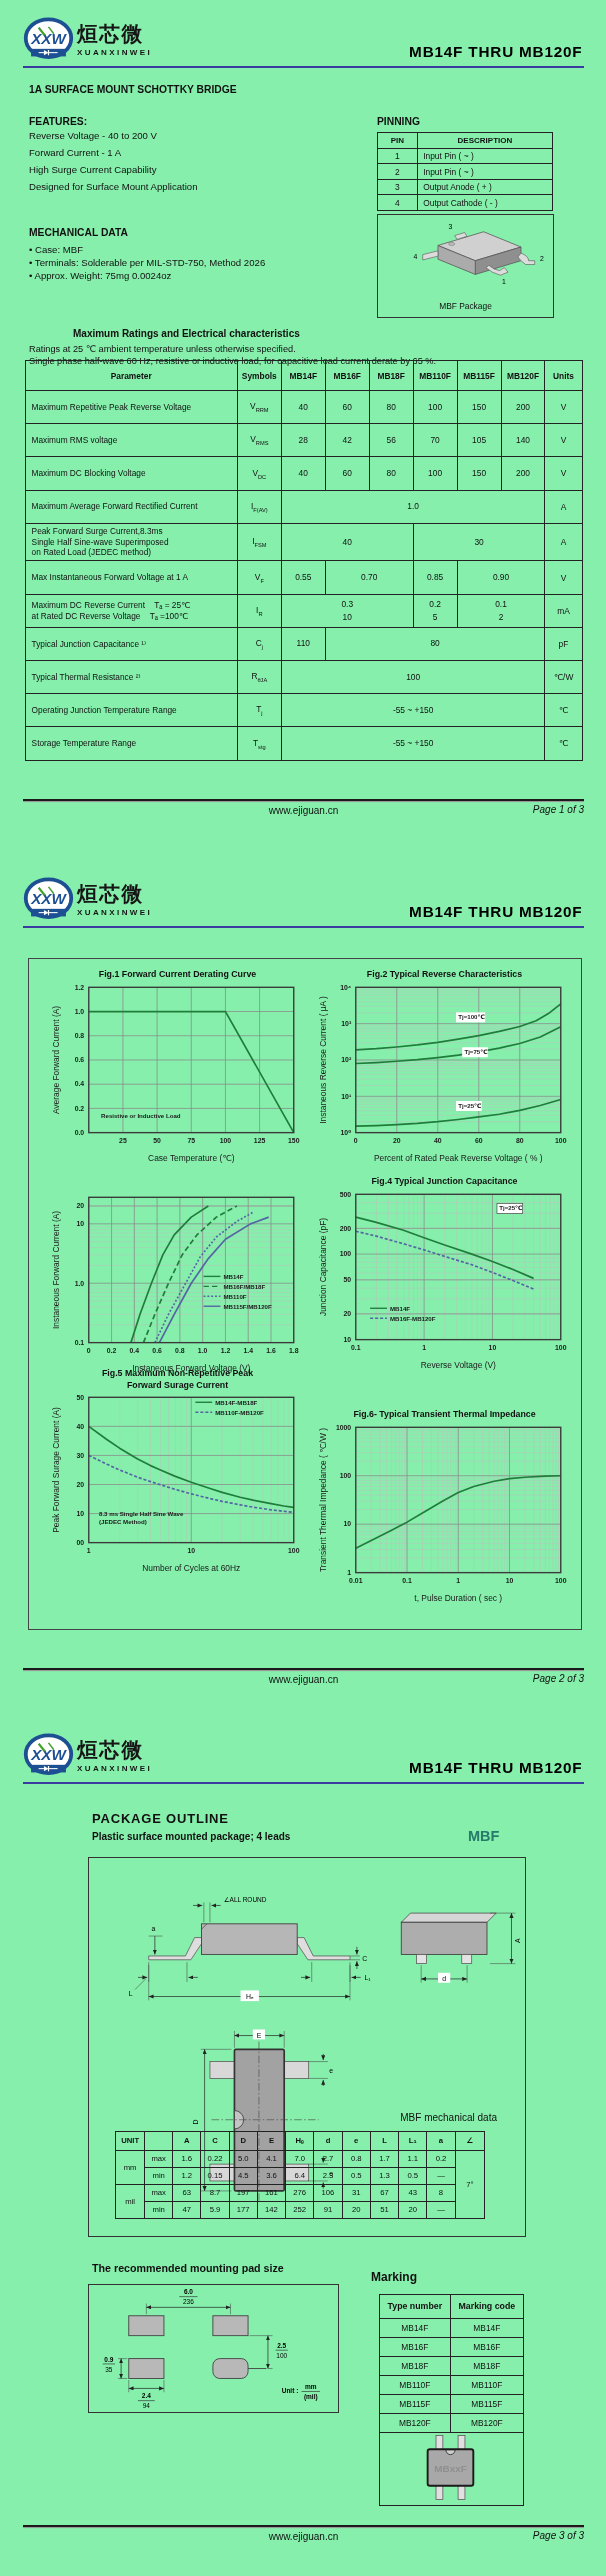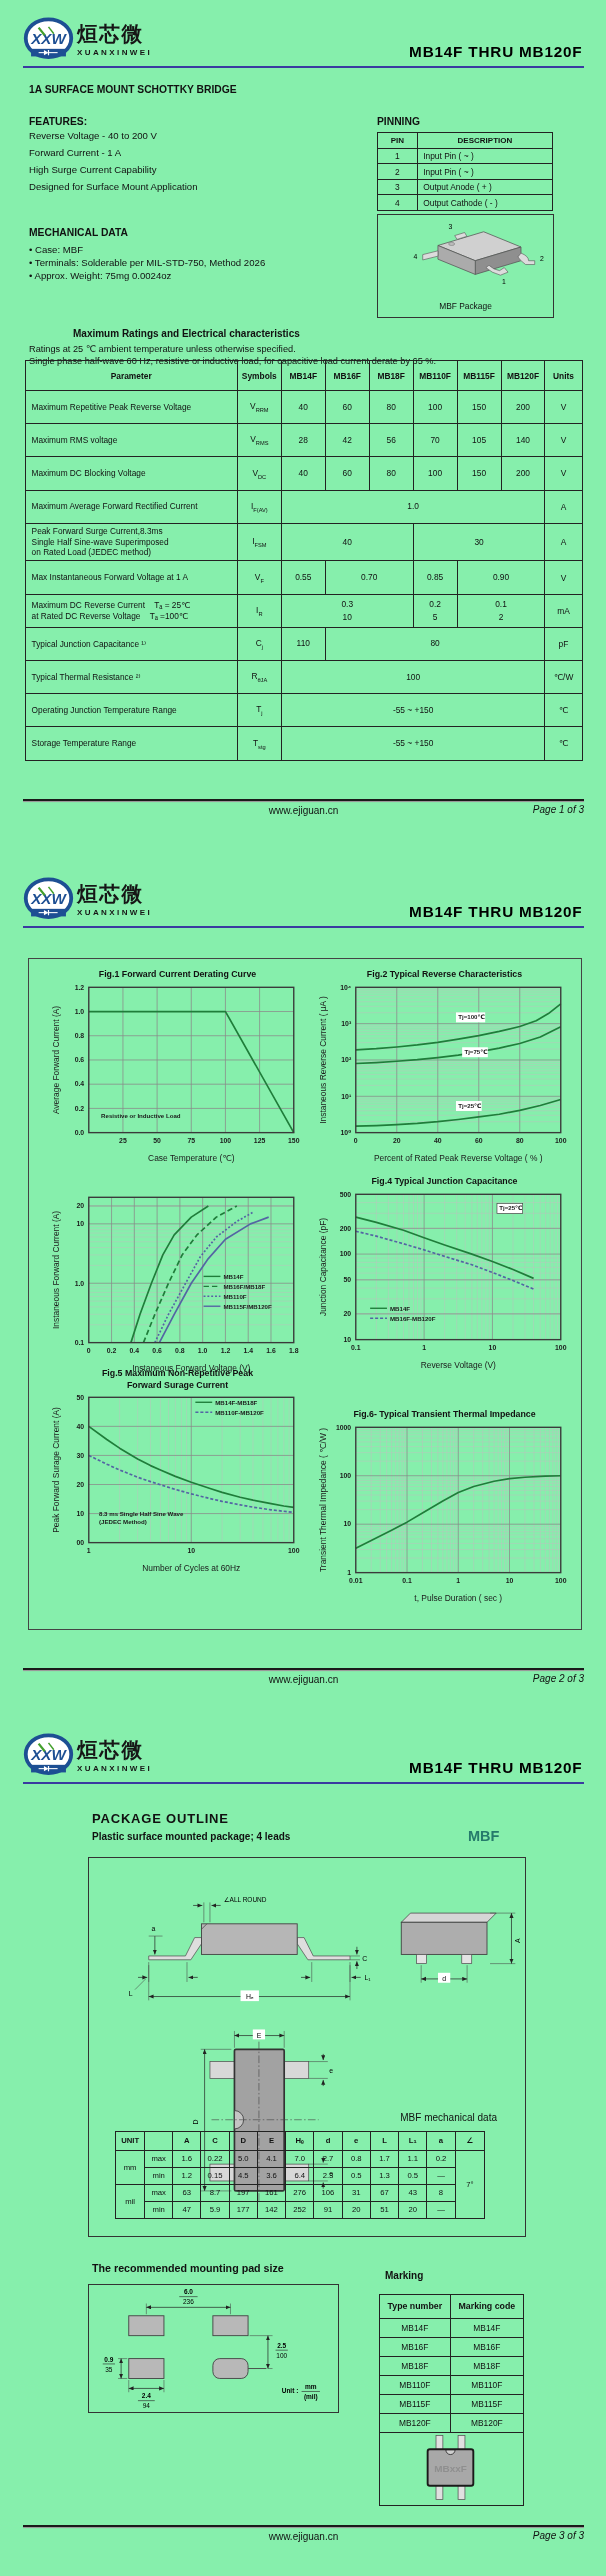--- a/index.html
+++ b/index.html
@@ -59,21 +59,21 @@
   .p3-head{left:92px;top:1811px;font-size:13px;font-weight:bold;letter-spacing:0.8px;}
   .p3-sub{left:92px;top:1831px;font-size:10px;font-weight:bold;}
   .p3-mbf{left:468px;top:1828px;font-size:14.5px;font-weight:bold;color:#257a6b;}
   .outbox{left:88px;top:1857px;width:436px;height:378px;border:1.1px solid #333;}
   .mech-cap{left:321px;top:2112px;width:176px;text-align:right;font-size:10px;}
   table.mech{position:absolute;left:115px;top:2131px;width:370px;font-size:7.7px;border-collapse:collapse;text-align:center;border:1.1px solid #111;}
   .mech th,.mech td{border:0.8px solid #222;height:16px;padding:0 0.8px;}
   .mech th{height:17.6px;font-size:7.7px;}
   .pad-h{left:92px;top:2262px;font-size:10.7px;font-weight:bold;}
   .padbox{left:88px;top:2284px;width:249px;height:127px;border:1px solid #333;}
-  .mark-h{left:385px;top:2270px;font-size:10px;font-weight:bold;text-align:right;}
+  .mark-h{left:371px;top:2270px;font-size:12px;font-weight:bold;text-align:right;}
   table.mark{position:absolute;left:379px;top:2294px;width:145px;font-size:8.4px;border-collapse:collapse;text-align:center;border:0.9px solid #111;}
   .mark th,.mark td{border:0.8px solid #222;}
   .mark th{height:20.7px;font-size:8.8px;}
   .mark td{height:16px;}
   .dim{stroke:#222;stroke-width:0.9;}
   .ext{stroke:#444;stroke-width:0.7;}
 </style>
 </head>
 <body>
 

